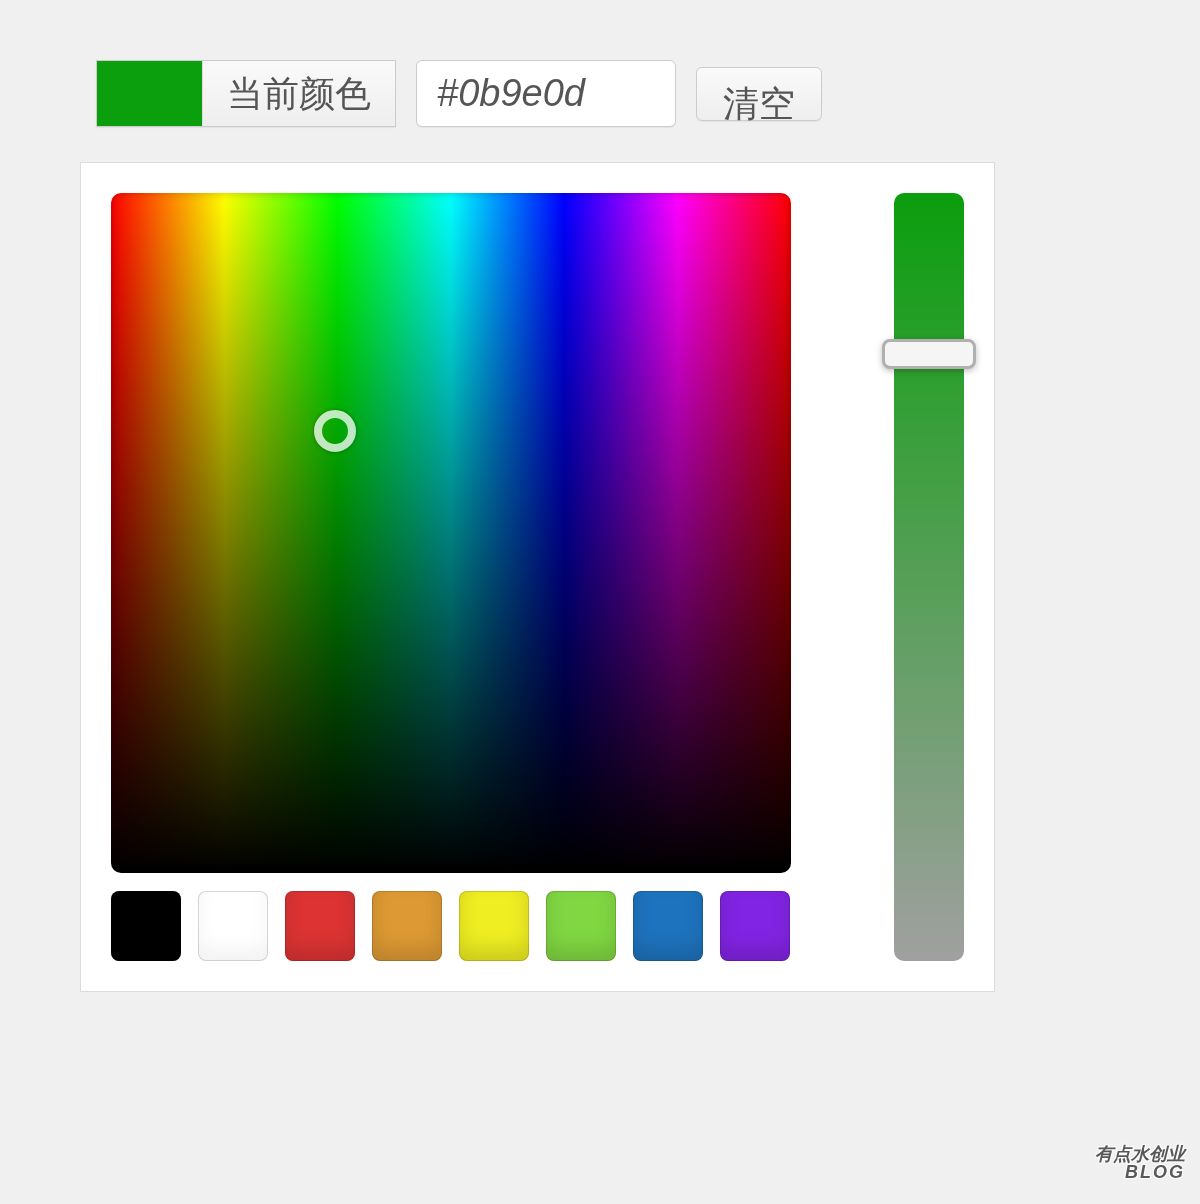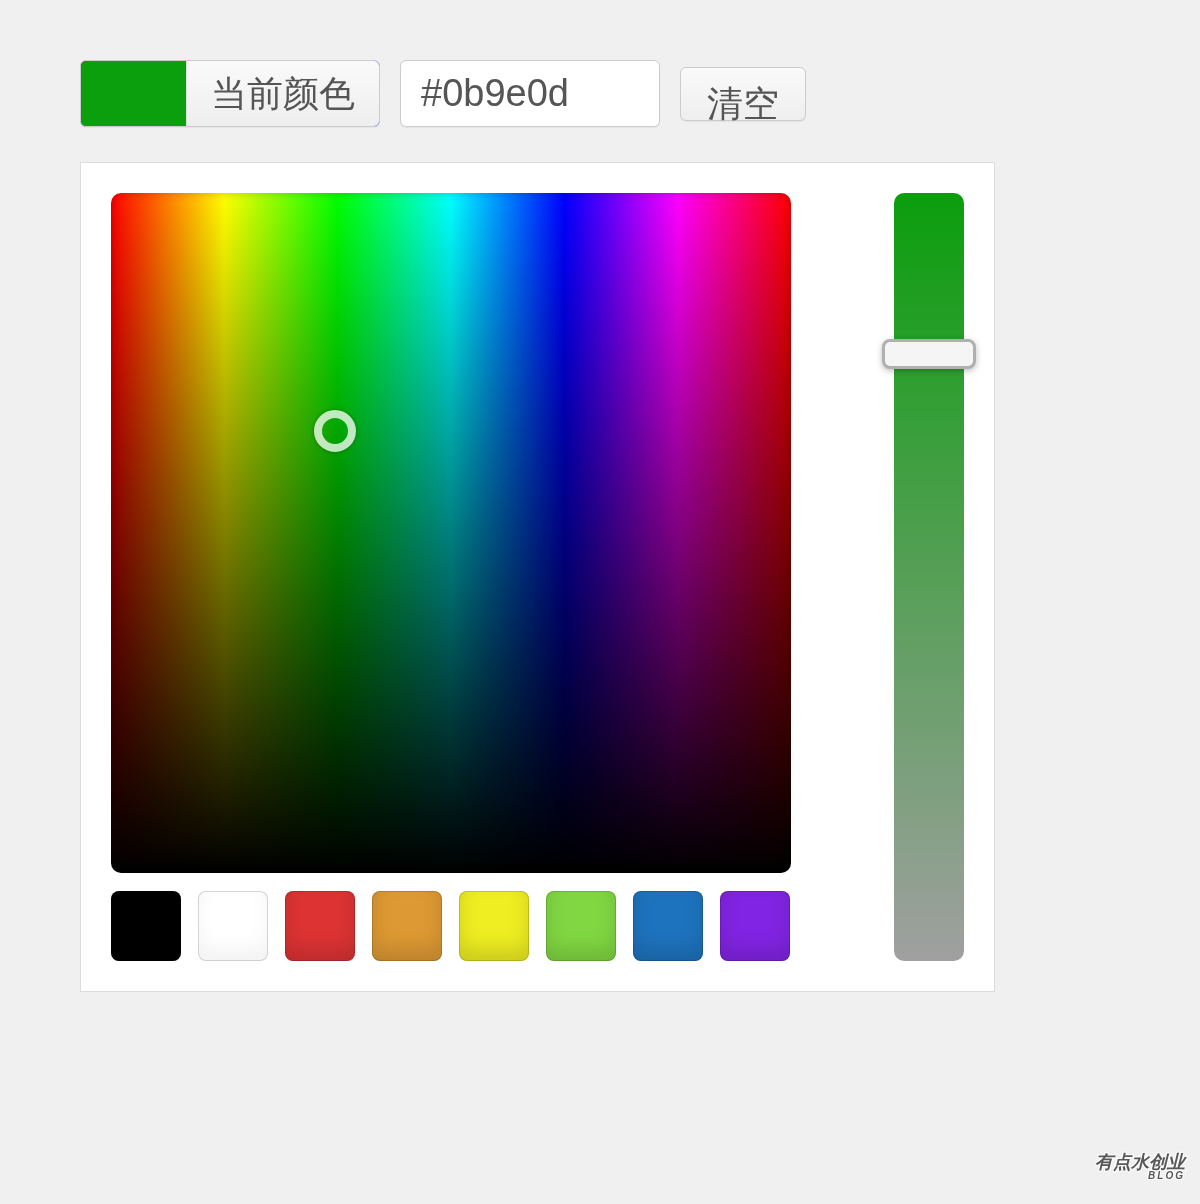--- a/index.html
+++ b/index.html
@@ -17,24 +17,25 @@
     }
     .toolbar {
       display: flex;
       gap: 20px;
       align-items: center;
       margin-bottom: 35px;
     }
     .current-color-group {
       display: flex;
       border: 1px solid #ccc;
-      border-radius: 6px;
+      border-radius: 0;
       overflow: hidden;
       background: #1d4ed8;
       box-shadow: 0 1px 1px rgba(0,0,0,0.05);
+      margin-left: 16px;
     }
     .color-swatch {
       width: 105px;
       height: 65px;
     }
     .current-label {
       padding: 0 24px;
       font-size: 36px;
       color: #555;
       line-height: 65px;
@@ -46,20 +47,21 @@
       border-radius: 6px;
       background: #fff;
       padding: 2px 20px;
       height: 67px;
       font-size: 38px;
       color: #555;
       font-family: inherit;
       width: 260px;
       box-shadow: 0 1px 1px rgba(0,0,0,0.05);
       outline: none;
+      font-style: italic;
     }
     .clear-btn {
       border: 1px solid #ccc;
       border-radius: 6px;
       background: linear-gradient(#fafafa, #eeeeee);
       padding: 12px 26px;
       height: 54px;
       font-size: 36px;
       color: #555;
       cursor: pointer;
@@ -146,21 +148,21 @@
       font-size: 18px;
       font-weight: bold;
       font-style: italic;
       color: #333;
       text-shadow: 1px 1px 0 #fff, -1px -1px 0 #fff, 1px -1px 0 #fff, -1px 1px 0 #fff;
       text-align: right;
       line-height: 1;
       opacity: 0.8;
     }
     .watermark .sub {
-      font-size: 10px;
+      font-size: 18px;
       letter-spacing: 2px;
       display: block;
     }
   </style>
 </head>
 <body>
 
 <div class="toolbar">
   <div class="current-color-group">
     <div class="color-swatch" id="current-swatch" style="background: rgb(11, 158, 13);"></div>

